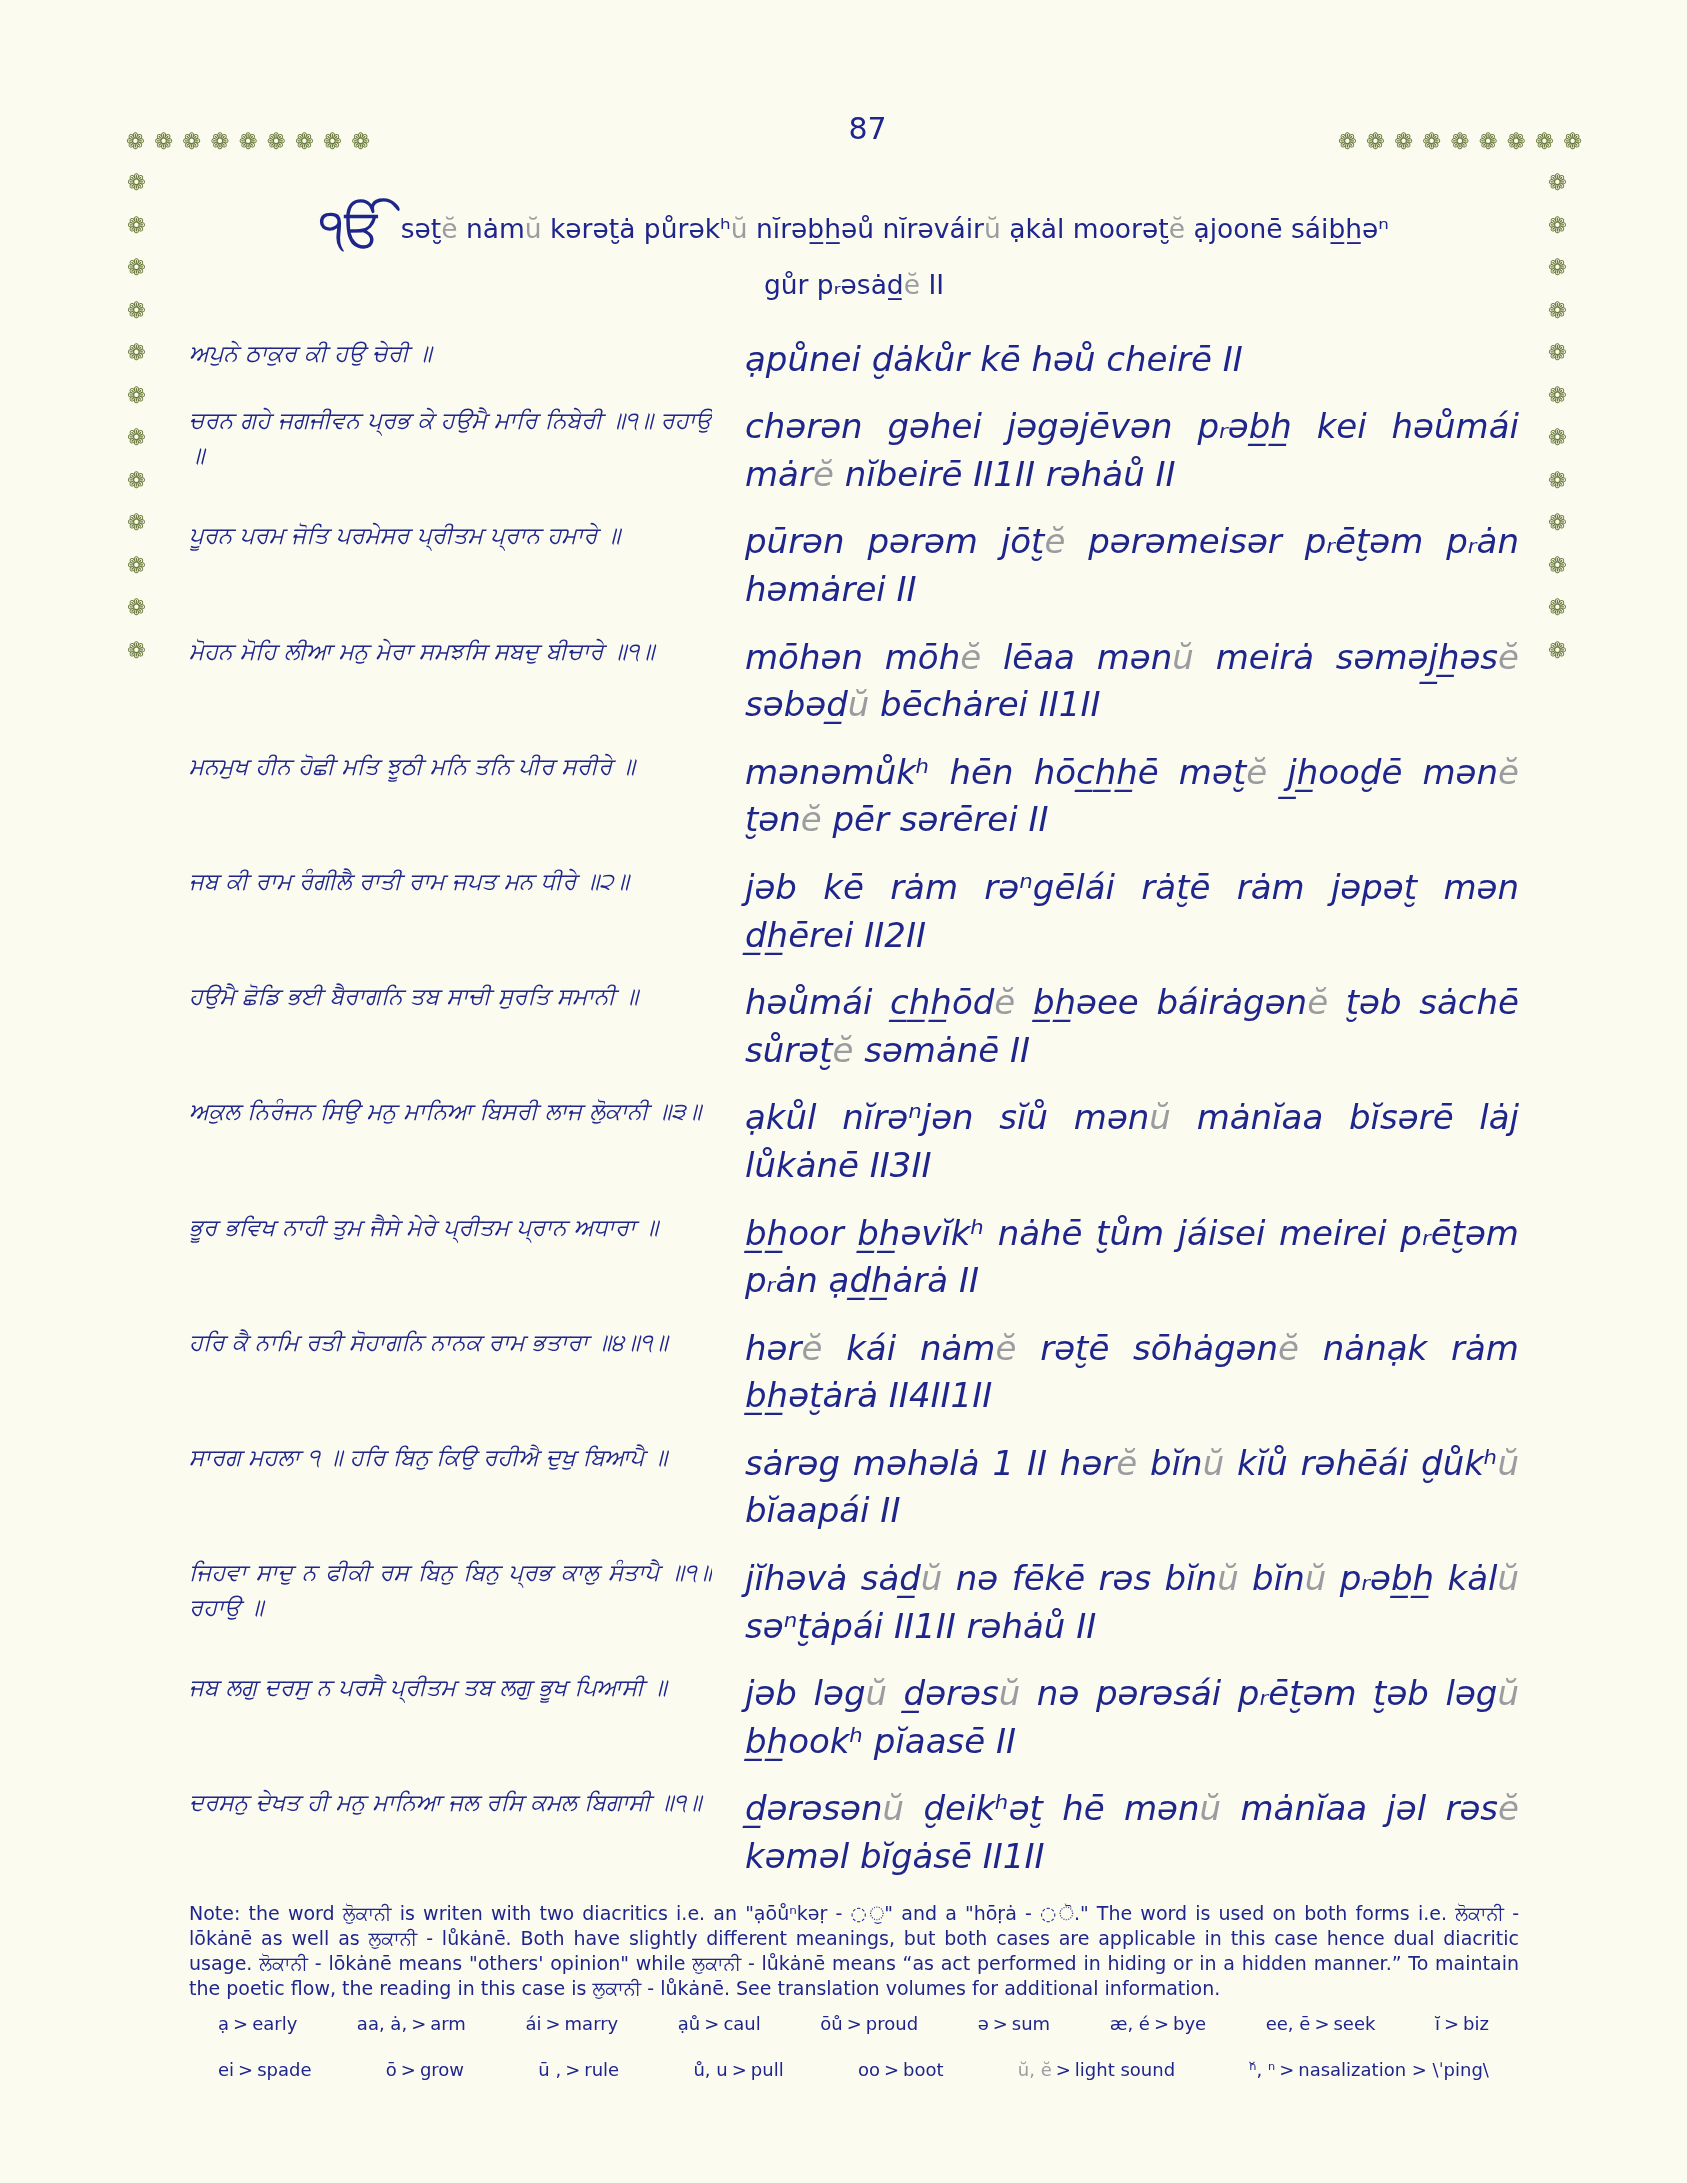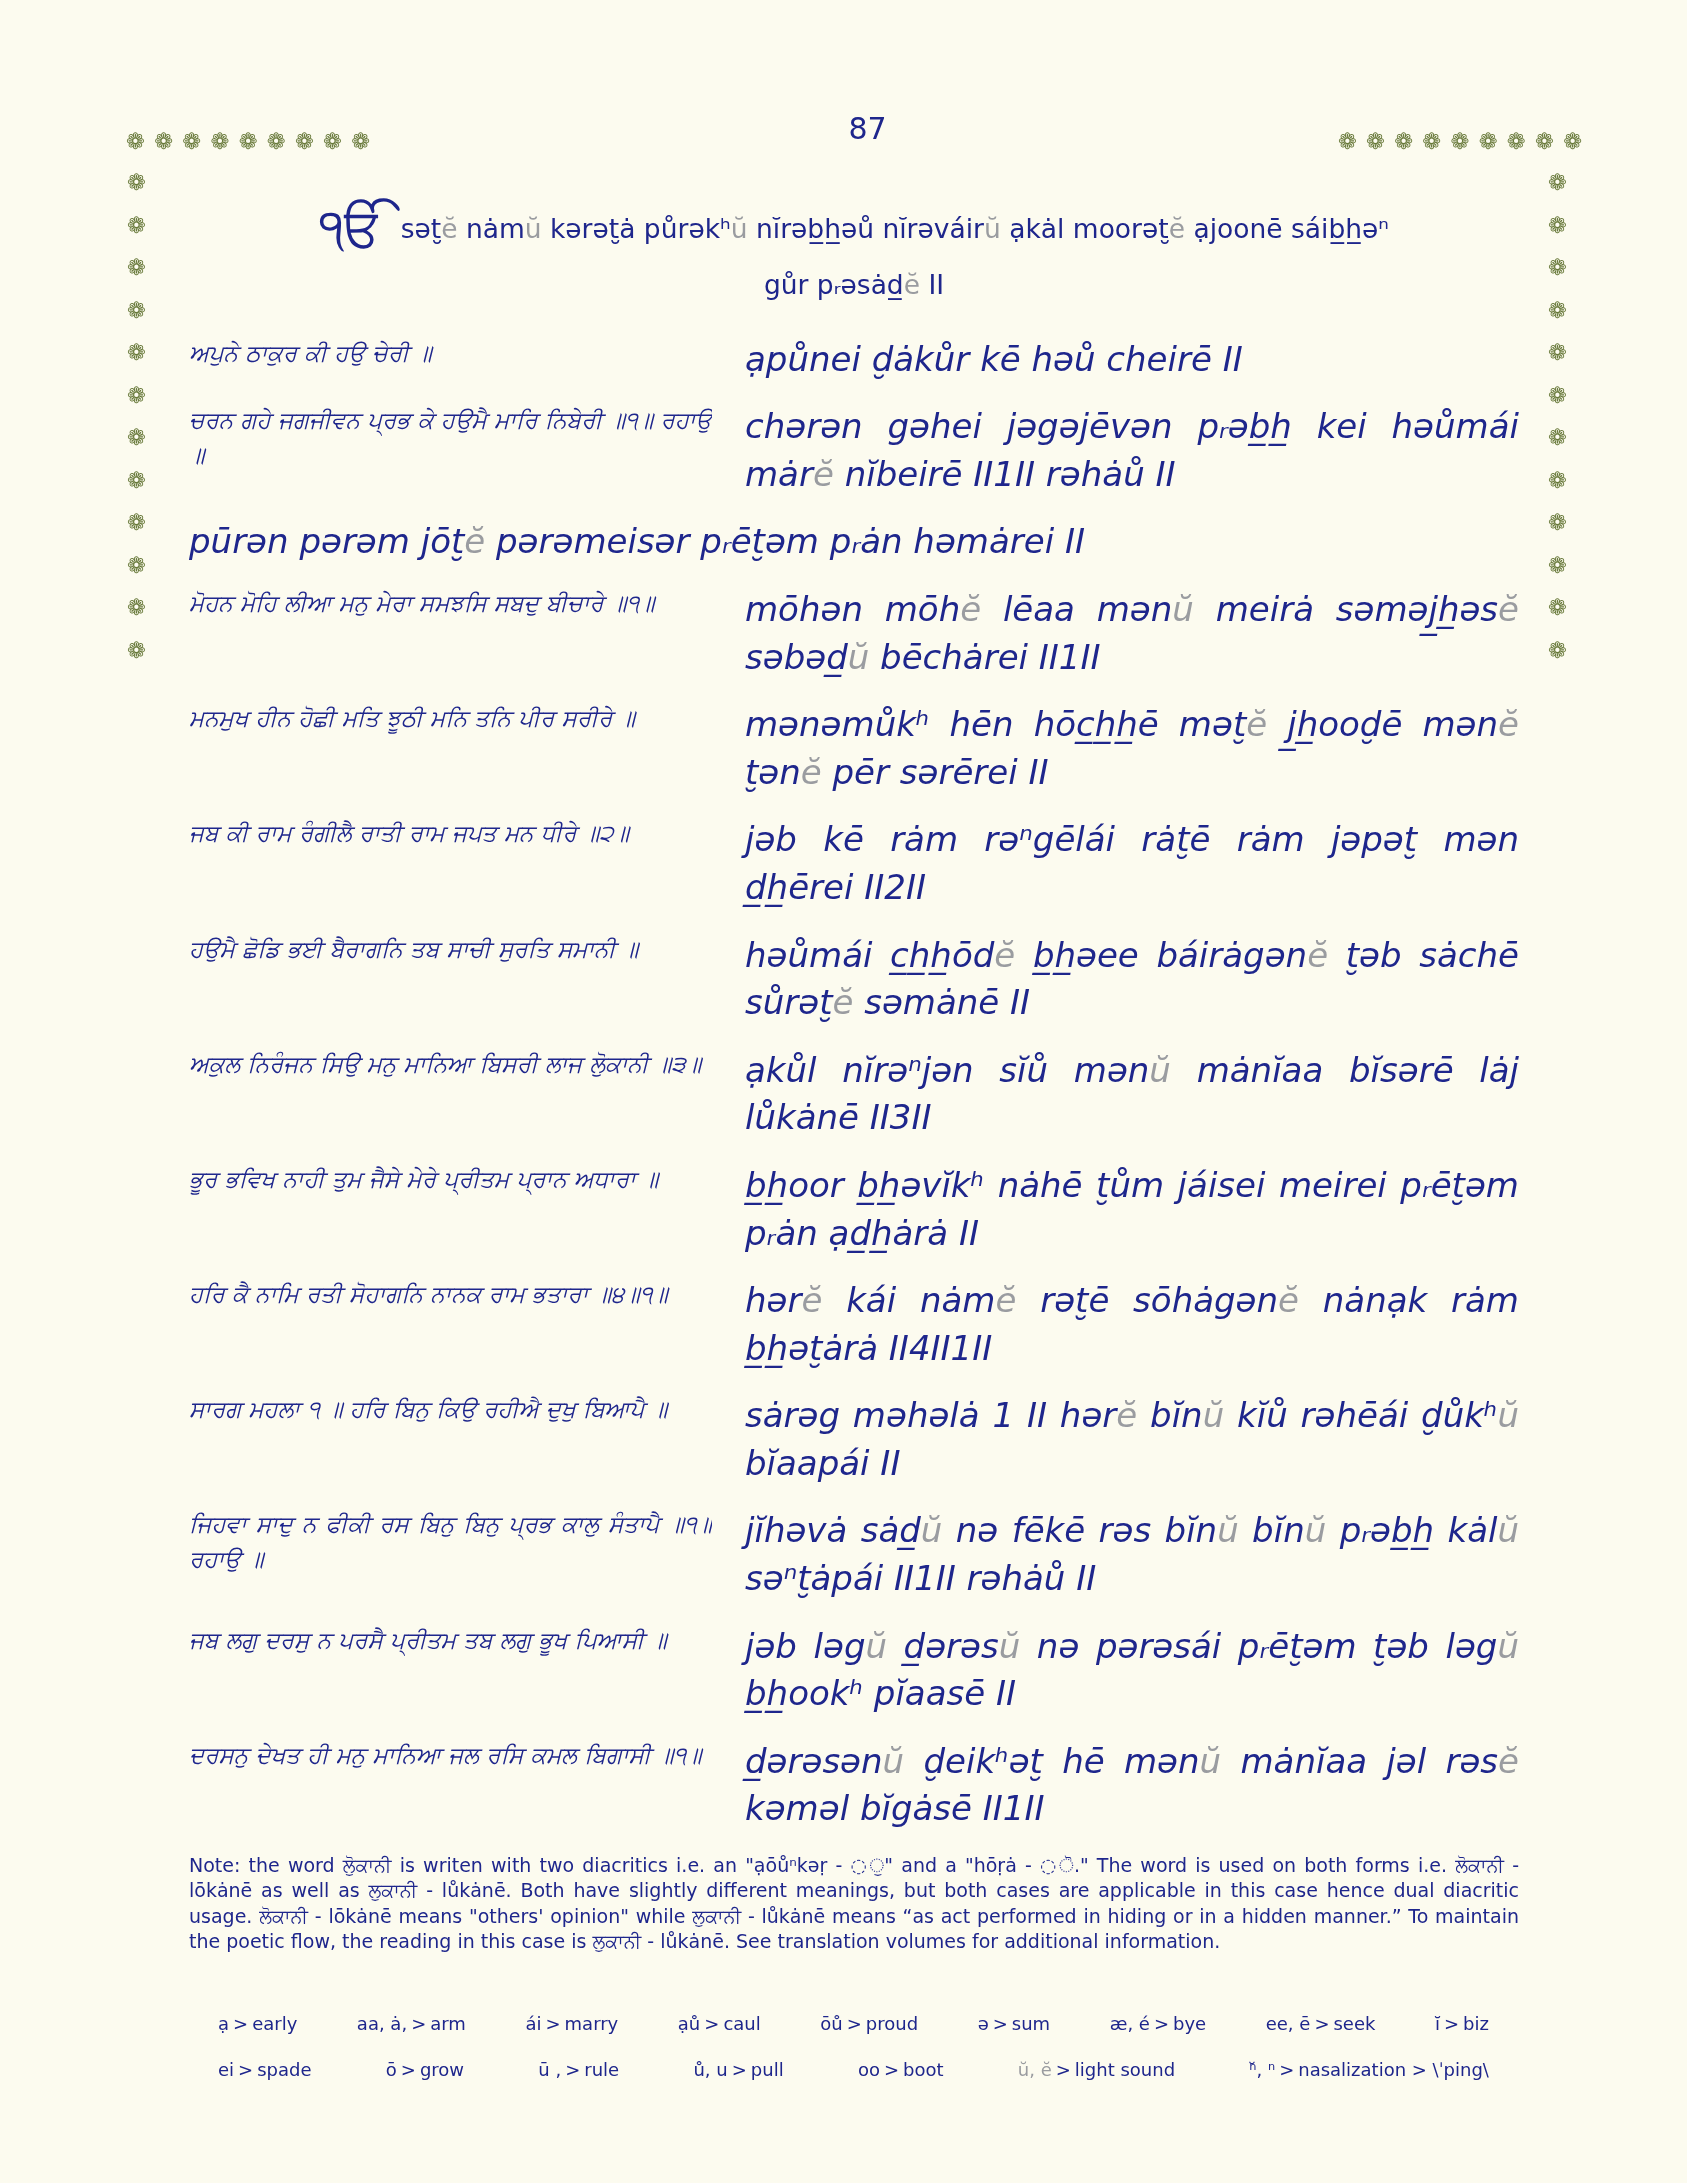--- a/index.html
+++ b/index.html
@@ -157,20 +157,21 @@
     <div class="gv">ਅਪੁਨੇ ਠਾਕੁਰ ਕੀ ਹਉ ਚੇਰੀ ॥</div>
     <div class="tl">ạpůnei d̮ȧkůr kē həů cheirē II</div>
   </div>
 
   <div class="verse-row">
     <div class="gv">ਚਰਨ ਗਹੇ ਜਗਜੀਵਨ ਪ੍ਰਭ ਕੇ ਹਉਮੈ ਮਾਰਿ ਨਿਬੇਰੀ ॥੧॥ ਰਹਾਉ ॥</div>
     <div class="tl">chərən gəhei jəgəjēvən pᵣəb̲h̲ kei həůmái mȧr<span class="lt">ĕ</span> nĭbeirē II1II rəhȧů II</div>
   </div>
 
   <div class="verse-row">
+    <div class="gv">ਪੂਰਨ ਪਰਮ ਜੋਤਿ ਪਰਮੇਸਰ ਪ੍ਰੀਤਮ ਪ੍ਰਾਨ ਹਮਾਰੇ ॥</div>
     <div class="tl">pūrən pərəm jōt̮<span class="lt">ĕ</span> pərəmeisər pᵣēt̮əm pᵣȧn həmȧrei II</div>
   </div>
 
   <div class="verse-row">
     <div class="gv">ਮੋਹਨ ਮੋਹਿ ਲੀਆ ਮਨੁ ਮੇਰਾ ਸਮਝਸਿ ਸਬਦੁ ਬੀਚਾਰੇ ॥੧॥</div>
     <div class="tl">mōhən mōh<span class="lt">ĕ</span> lēaa mən<span class="lt">ŭ</span> meirȧ səməj̲h̲əs<span class="lt">ĕ</span> səbəd̲<span class="lt">ŭ</span> bēchȧrei II1II</div>
   </div>
 
   <div class="verse-row">
     <div class="gv">ਮਨਮੁਖ ਹੀਨ ਹੋਛੀ ਮਤਿ ਝੂਠੀ ਮਨਿ ਤਨਿ ਪੀਰ ਸਰੀਰੇ ॥</div>

